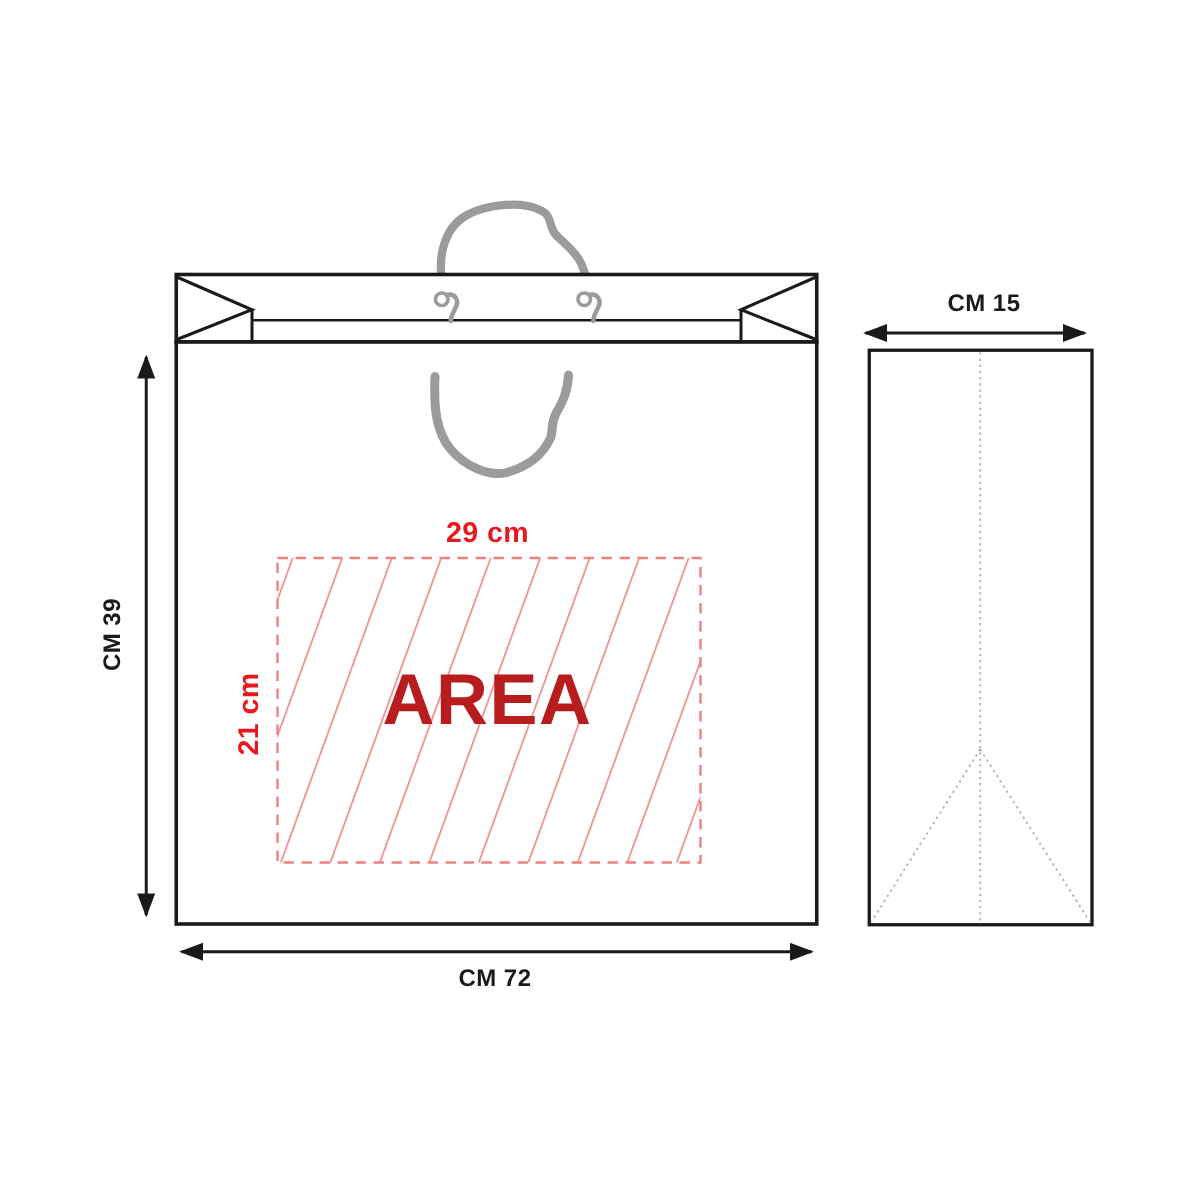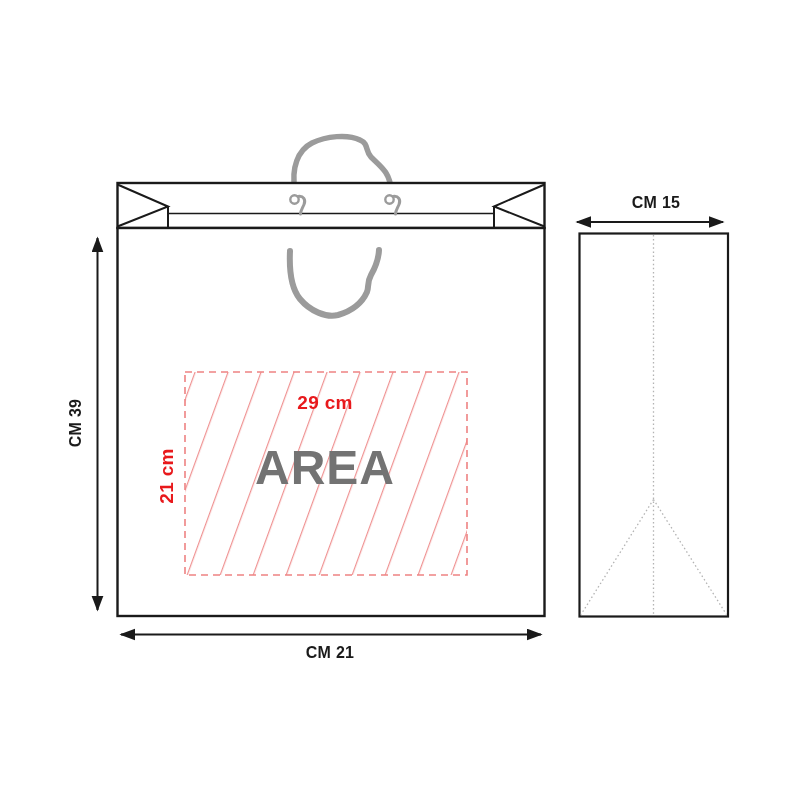--- a/index.html
+++ b/index.html
@@ -31,21 +31,21 @@
     user-select: none;
   }
   .label.vertical {
     transform: translate(-50%, -50%) rotate(-90deg);
   }
   .label.red {
     color: var(--accent-red, #e8191c);
     font-size: 19px;
   }
   .label.area-title {
-    color: #737373;
+    color: #b91c1c;
     font-size: 48px;
     letter-spacing: 1px;
   }
 </style>
 </head>
 <body>
 
 <div class="stage">
 
   <svg width="800" height="800" viewBox="0 0 800 800">
@@ -107,23 +107,23 @@
       <g style="stroke: var(--dotted_gray, #b3b3b3);" stroke-width="1.3" stroke-dasharray="1.5 2.6">
         <line x1="653.5" y1="235" x2="653.5" y2="615"></line>
         <line x1="653.5" y1="499.5" x2="581" y2="614.5"></line>
         <line x1="653.5" y1="499.5" x2="726.5" y2="614.5"></line>
       </g>
     </g>
   </svg>
 
   <div class="label vertical" style="left:76px; top:423px;">CM 39</div>
 
-  <div class="label" style="left:330px; top:653px;">CM 21</div>
+  <div class="label" style="left:330px; top:653px;">CM 72</div>
 
   <div class="label" style="left:656px; top:203px;text-align:right;">CM 15</div>
 
-  <div class="label red" style="left:325px; top:356px;margin-top:47px;">29 cm</div>
+  <div class="label red" style="left:325px; top:356px;">29 cm</div>
 
   <div class="label red vertical" style="left:167px; top:476px;">21 cm</div>
 
   <div class="label area-title" style="left:325px; top:467px;">AREA</div>
 
 </div>
 
 </body></html>

